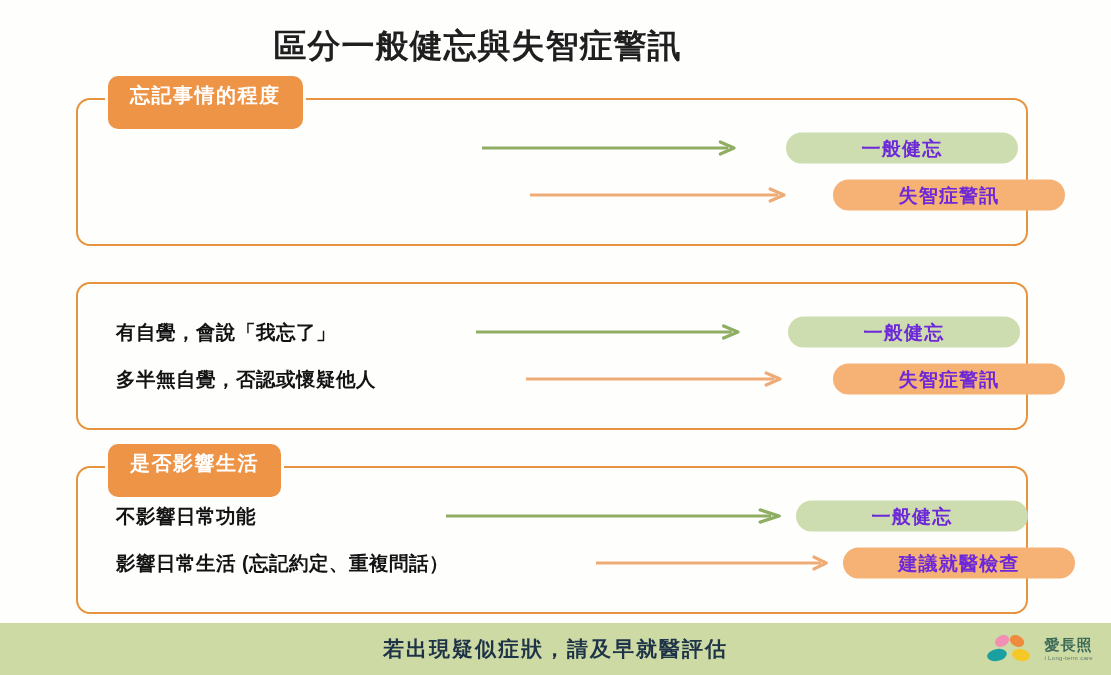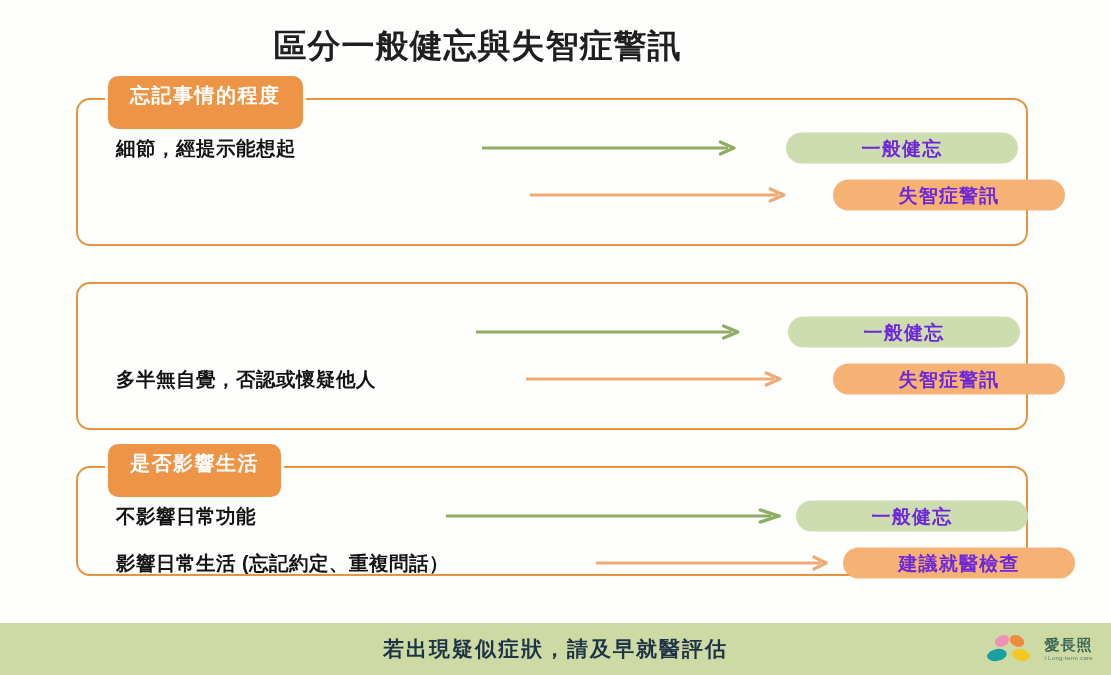--- a/index.html
+++ b/index.html
@@ -40,21 +40,21 @@
     position: absolute;
     left: 76px;
     width: 952px;
     border: 2.2px solid #e8933f;
     border-radius: 14px;
     box-sizing: border-box;
     background: transparent;
   }
   .section-1 { top: 98px; height: 148px; }
   .section-2 { top: 282px; height: 148px; }
-  .section-3 { top: 466px; height: 110px; }
+  .section-3 { top: 466px; height: 148px; }
 
   
   .section-header {
     position: absolute;
     top: -24px;
     left: 30px;
     background: #ee9447;
     color: #ffffff;
     font-size: 20px;
     font-weight: bold;
@@ -183,21 +183,20 @@
 <body>
 
 <div id="infographic">
 
   <div class="title">區分一般健忘與失智症警訊</div>
 
   <div class="section section-1 s1">
     <div class="section-header">忘記事情的程度</div>
 
     <div class="row row-a">
-      <div class="row-label">細節，經提示能想起</div>
       <div class="arrow">
         <svg width="100%" height="14" viewBox="0 0 260 14" preserveAspectRatio="none">
           <line x1="0" y1="7" x2="250" y2="7" stroke="#8fae63" stroke-width="3.2"></line>
           <polyline points="242,1 256,7 242,13" fill="none" stroke="#8fae63" stroke-width="3.2" stroke-linecap="round" stroke-linejoin="round"></polyline>
         </svg>
       </div>
       <div class="pill pill-green">一般健忘</div>
     </div>
 
     <div class="row row-b">
@@ -207,20 +206,21 @@
           <polyline points="242,1 256,7 242,13" fill="none" stroke="#eeab76" stroke-width="3.2" stroke-linecap="round" stroke-linejoin="round"></polyline>
         </svg>
       </div>
       <div class="pill pill-orange">失智症警訊</div>
     </div>
   </div>
 
   <div class="section section-2 s2">
 
     <div class="row row-a">
+      <div class="row-label">有自覺，會說「我忘了」</div>
       <div class="arrow">
         <svg width="100%" height="14" viewBox="0 0 260 14" preserveAspectRatio="none">
           <line x1="0" y1="7" x2="250" y2="7" stroke="#8fae63" stroke-width="3.2"></line>
           <polyline points="242,1 256,7 242,13" fill="none" stroke="#8fae63" stroke-width="3.2" stroke-linecap="round" stroke-linejoin="round"></polyline>
         </svg>
       </div>
       <div class="pill pill-green">一般健忘</div>
     </div>
 
     <div class="row row-b">

